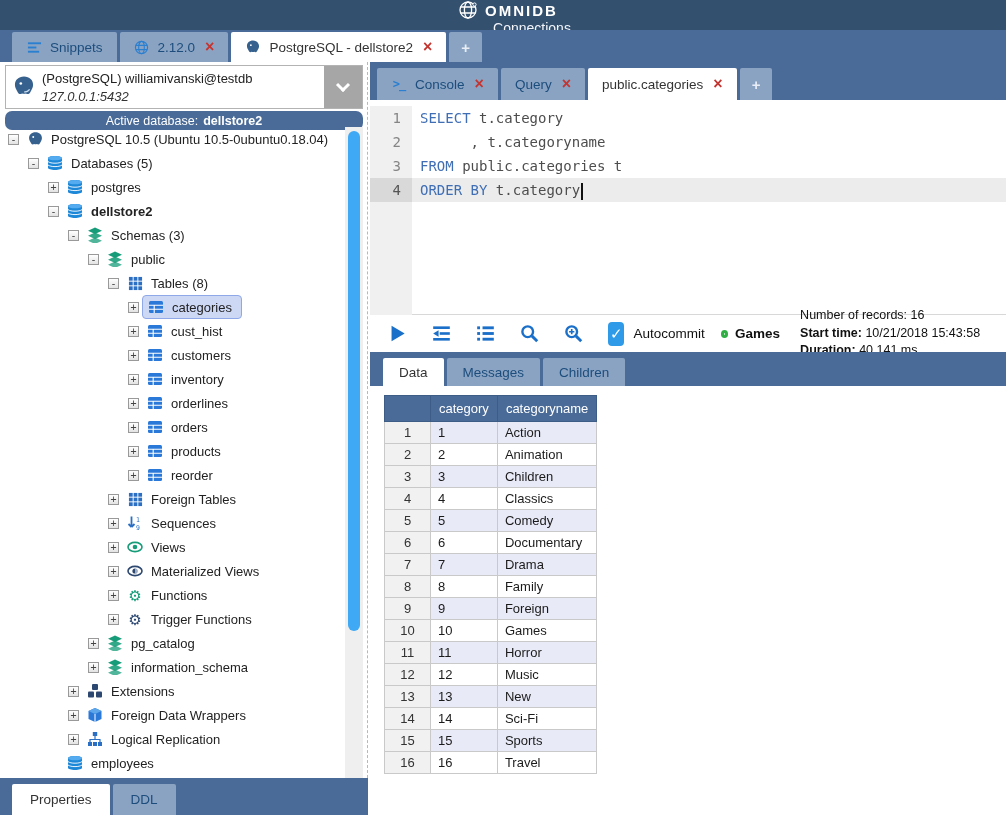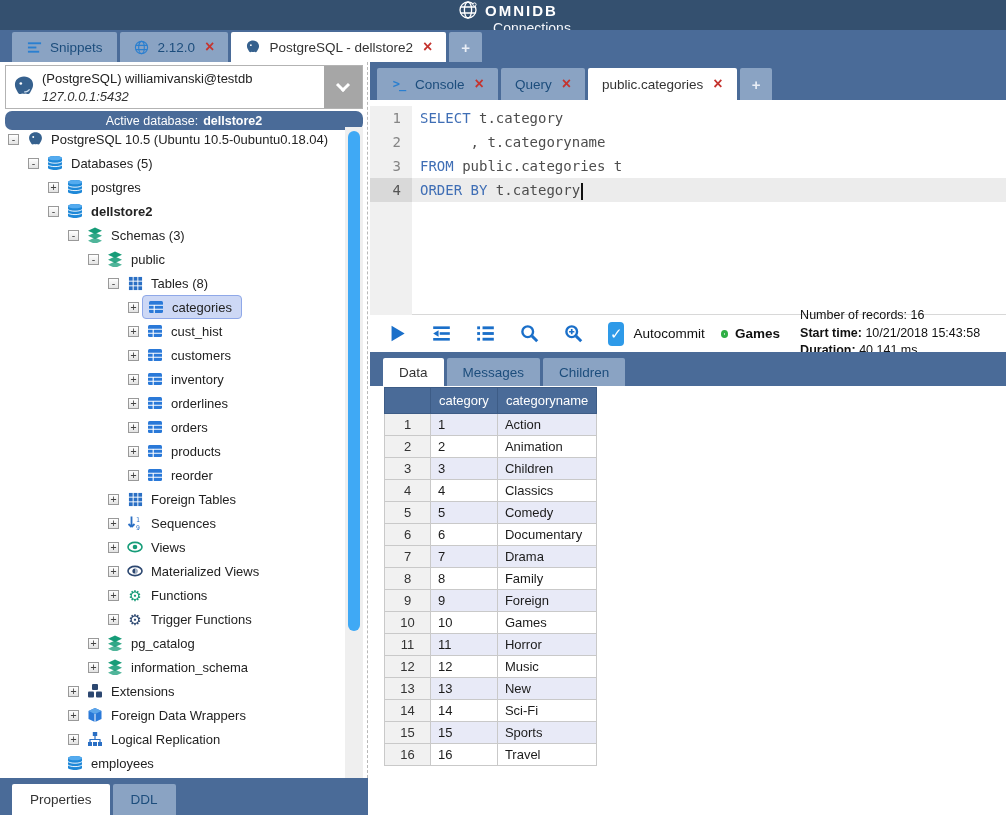--- a/index.html
+++ b/index.html
@@ -70,21 +70,21 @@
   .tb-icon { width:19px; height:19px; margin-right:25px; display:inline-flex; cursor:pointer; }
   .autocommit-box { width:24px; height:24px; border-radius:4px; background:#2e9ae8; color:#fff; font-size:15px; display:flex; align-items:center; justify-content:center; margin-right:9px; cursor:pointer; }
   .autocommit-label { font-size:13.5px; color:#111; margin-right:16px; }
   .idle-dot { width:8px; height:8px; border-radius:50%; border:3px solid #2fae44; background:#2fae44; box-shadow:inset 0 0 0 2px #fff; margin-right:7px; }
   .idle-label { font-size:13.5px; color:#111; font-weight:bold; margin-right:20px; }
   .statusblock { font-size:12.5px; color:#111; line-height:1.4; }
   .statusblock b { font-weight:bold; }
 
   
   .results { position:absolute; left:0; top:324px; width:636px; height:429px; background:#fff; }
-  table.grid { border-collapse:collapse; margin:1px 0 0 14px; font-size:13px; }
+  table.grid { border-collapse:collapse; margin:9px 0 0 14px; font-size:13px; }
   table.grid th { background:#4a6b98; color:#fff; font-weight:normal; border:1px solid #3d5c86; height:26px; padding:0 8px; text-align:center; }
   table.grid td { border:1px solid #c9c9c9; height:22px; padding:0 7px; color:#1b1b1b; }
   table.grid td.rownum { background:#f1f1f1; text-align:center; color:#333; width:46px; min-width:46px; }
   table.grid tr.alt td.data { background:#e8eaf7; }
   table.grid td.c-category { width:54px; min-width:54px; }
   table.grid td.c-categoryname { width:79px; min-width:79px; }
 
   .chev { display:inline-block; width:10px; height:10px; border-right:3px solid #fff; border-bottom:3px solid #fff; transform:rotate(45deg); margin-top:-5px; }
   svg { display:block; }
 </style>

